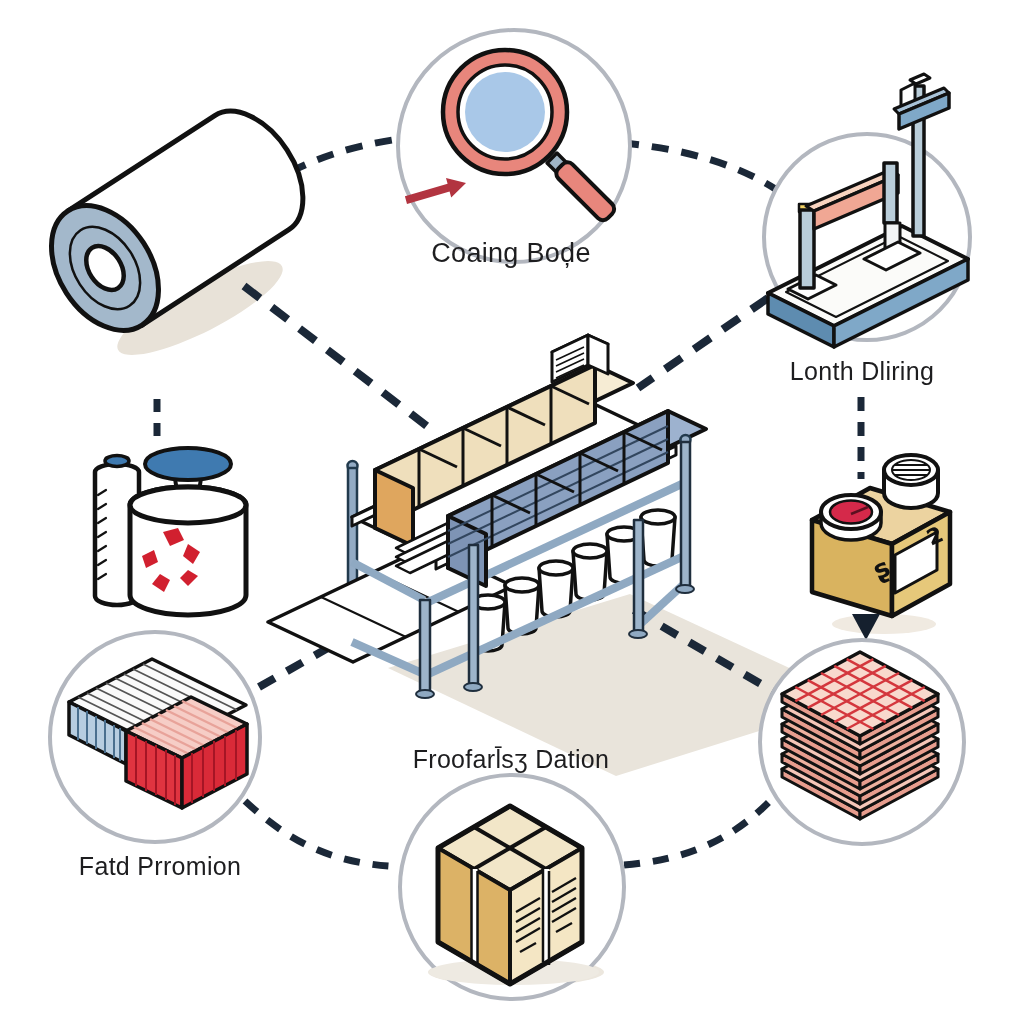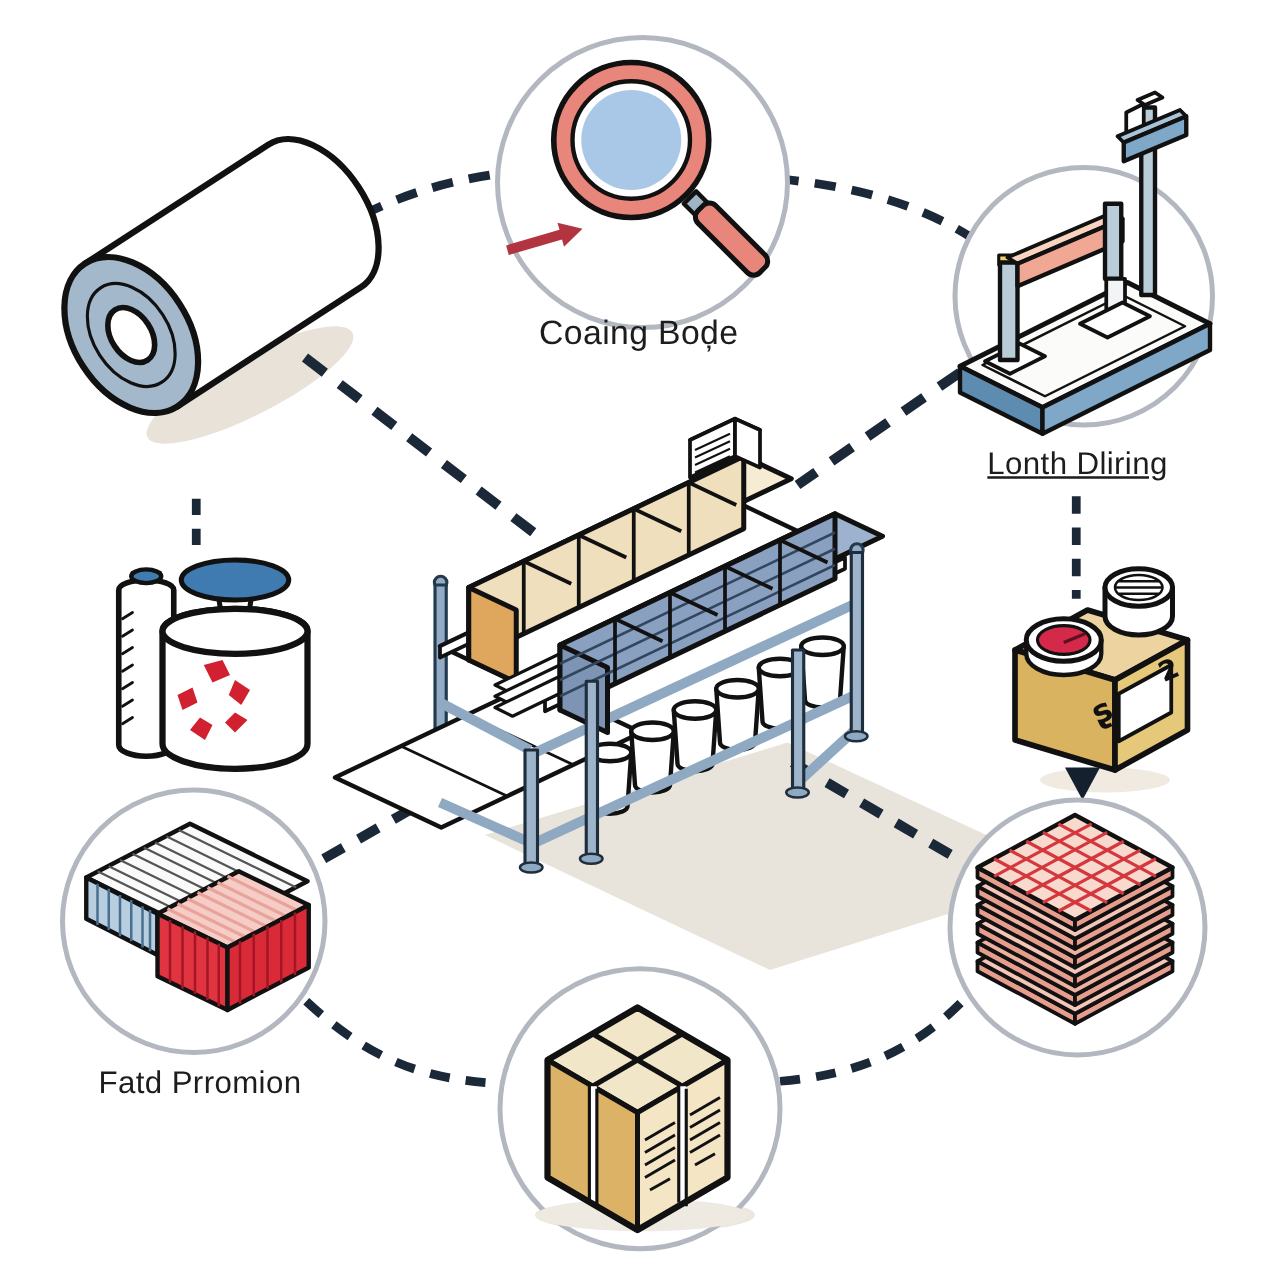--- a/index.html
+++ b/index.html
@@ -1,23 +1,23 @@
 <!DOCTYPE html>
 <html><head>
 <meta charset="utf-8">
 <style>
   html,body{margin:0;padding:0;background:#ffffff;}
   #stage{position:relative;width:1024px;height:1024px;background:#ffffff;overflow:hidden;
          font-family:"Liberation Sans",sans-serif;}
   #art{position:absolute;left:0;top:0;}
   .label{position:absolute;font-size:25px;color:#1d1d1f;white-space:nowrap;
          transform:translateX(-50%);letter-spacing:.3px;}
-  .lbl-coaing{left:511px;top:251px;font-size:27px;}
+  .lbl-coaing{left:511px;top:238px;font-size:27px;}
   .lbl-aue{left:161px;top:357px;}
-  .lbl-lonth{left:862px;top:357px;text-decoration:underline;}
+  .lbl-lonth{left:862px;top:357px;}
   .lbl-froof{left:511px;top:745px;}
   .lbl-fatd{left:160px;top:852px;}
   .lbl-qonal{left:861px;top:853px;}
   .glyph{font-family:"DejaVu Sans",sans-serif;font-weight:bold;fill:#111;}
 </style>
 </head>
 <body>
 
 <div id="stage">
 <svg id="art" width="1024" height="1024" viewBox="0 0 1024 1024">
@@ -353,14 +353,15 @@
         <line x1="899" y1="673" x2="821" y2="715"></line>
         <line x1="912.3" y1="680.1" x2="834.3" y2="722.1"></line>
         <line x1="924.7" y1="687" x2="846.7" y2="729"></line>
       </g>
     </g>
   </g>
 </svg>
 
   <div class="label lbl-coaing">Coaing Boḑe</div>
   <div class="label lbl-lonth">Lonth Dliring</div>
+  <div class="label lbl-froof">Froofarl̄sʒ Dation</div>
   <div class="label lbl-fatd">Fatd Prromion</div>
 </div>
 
 </body></html>

